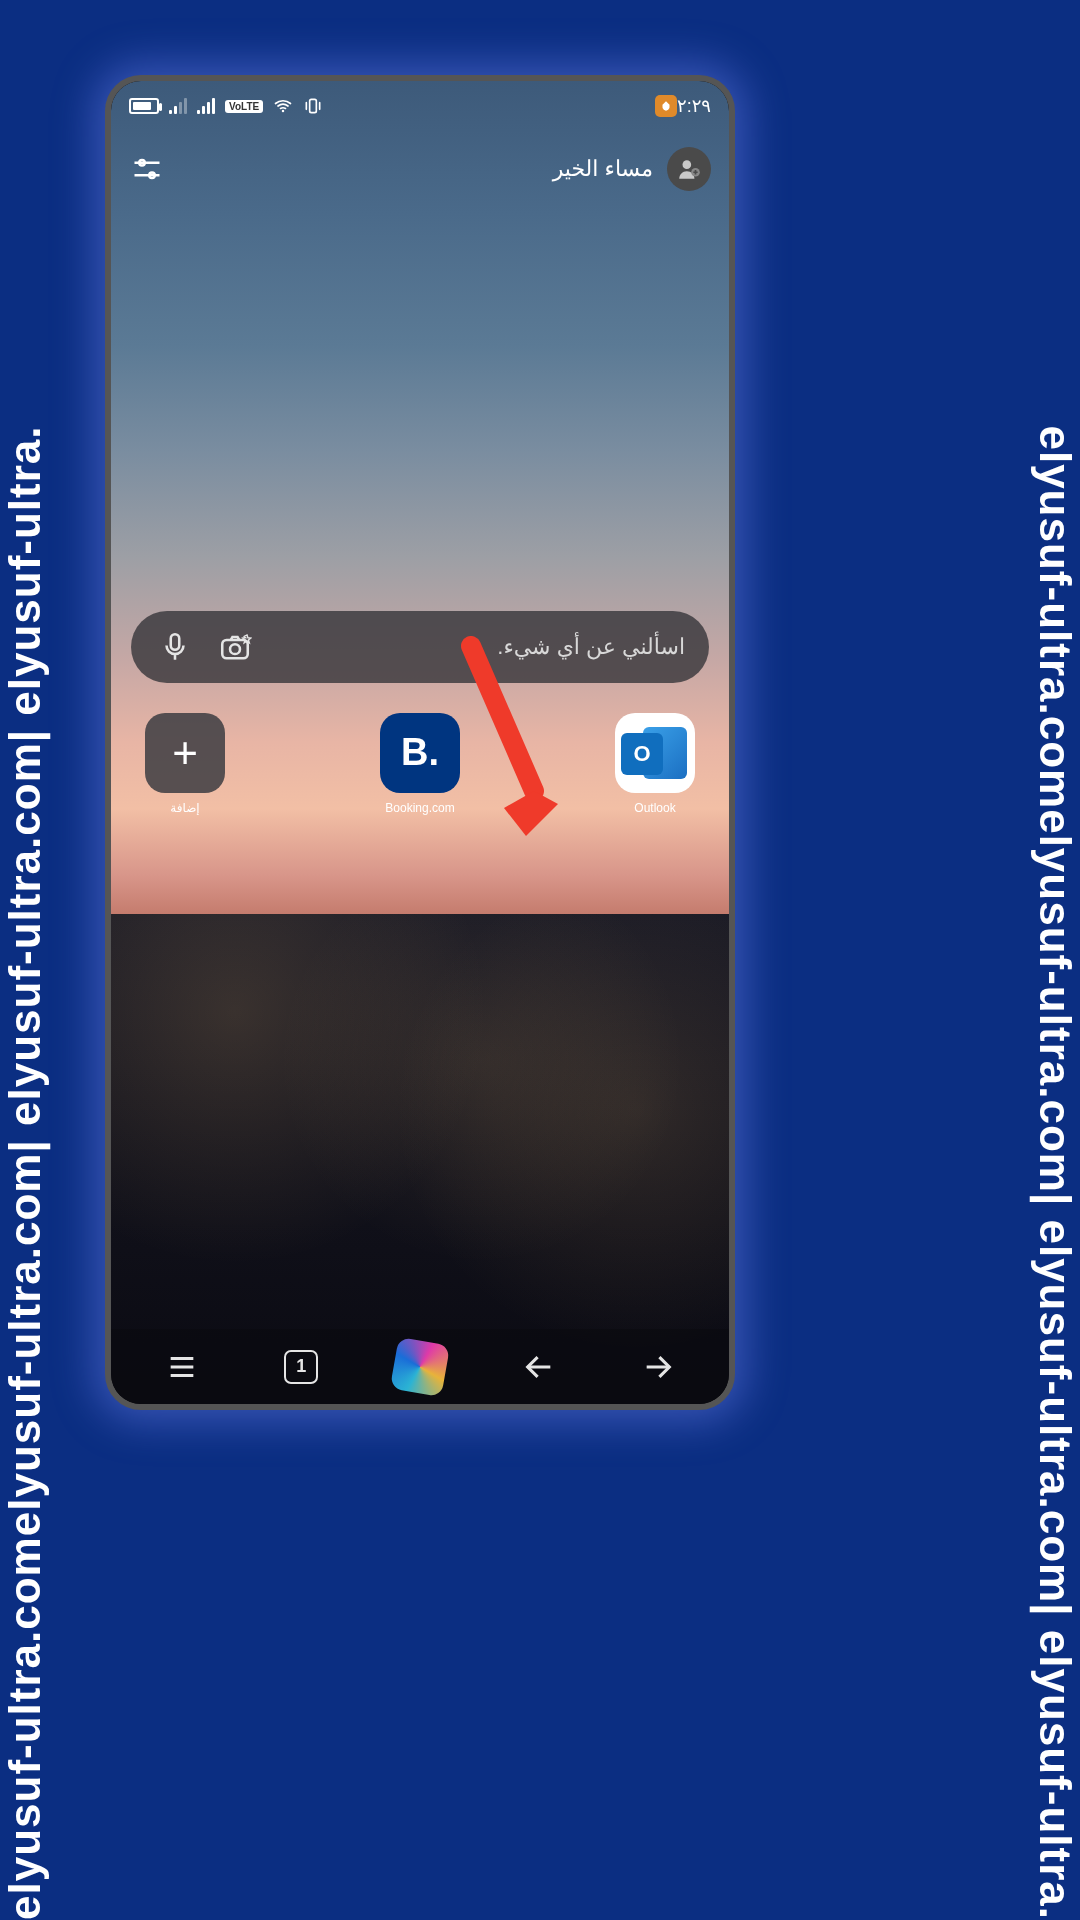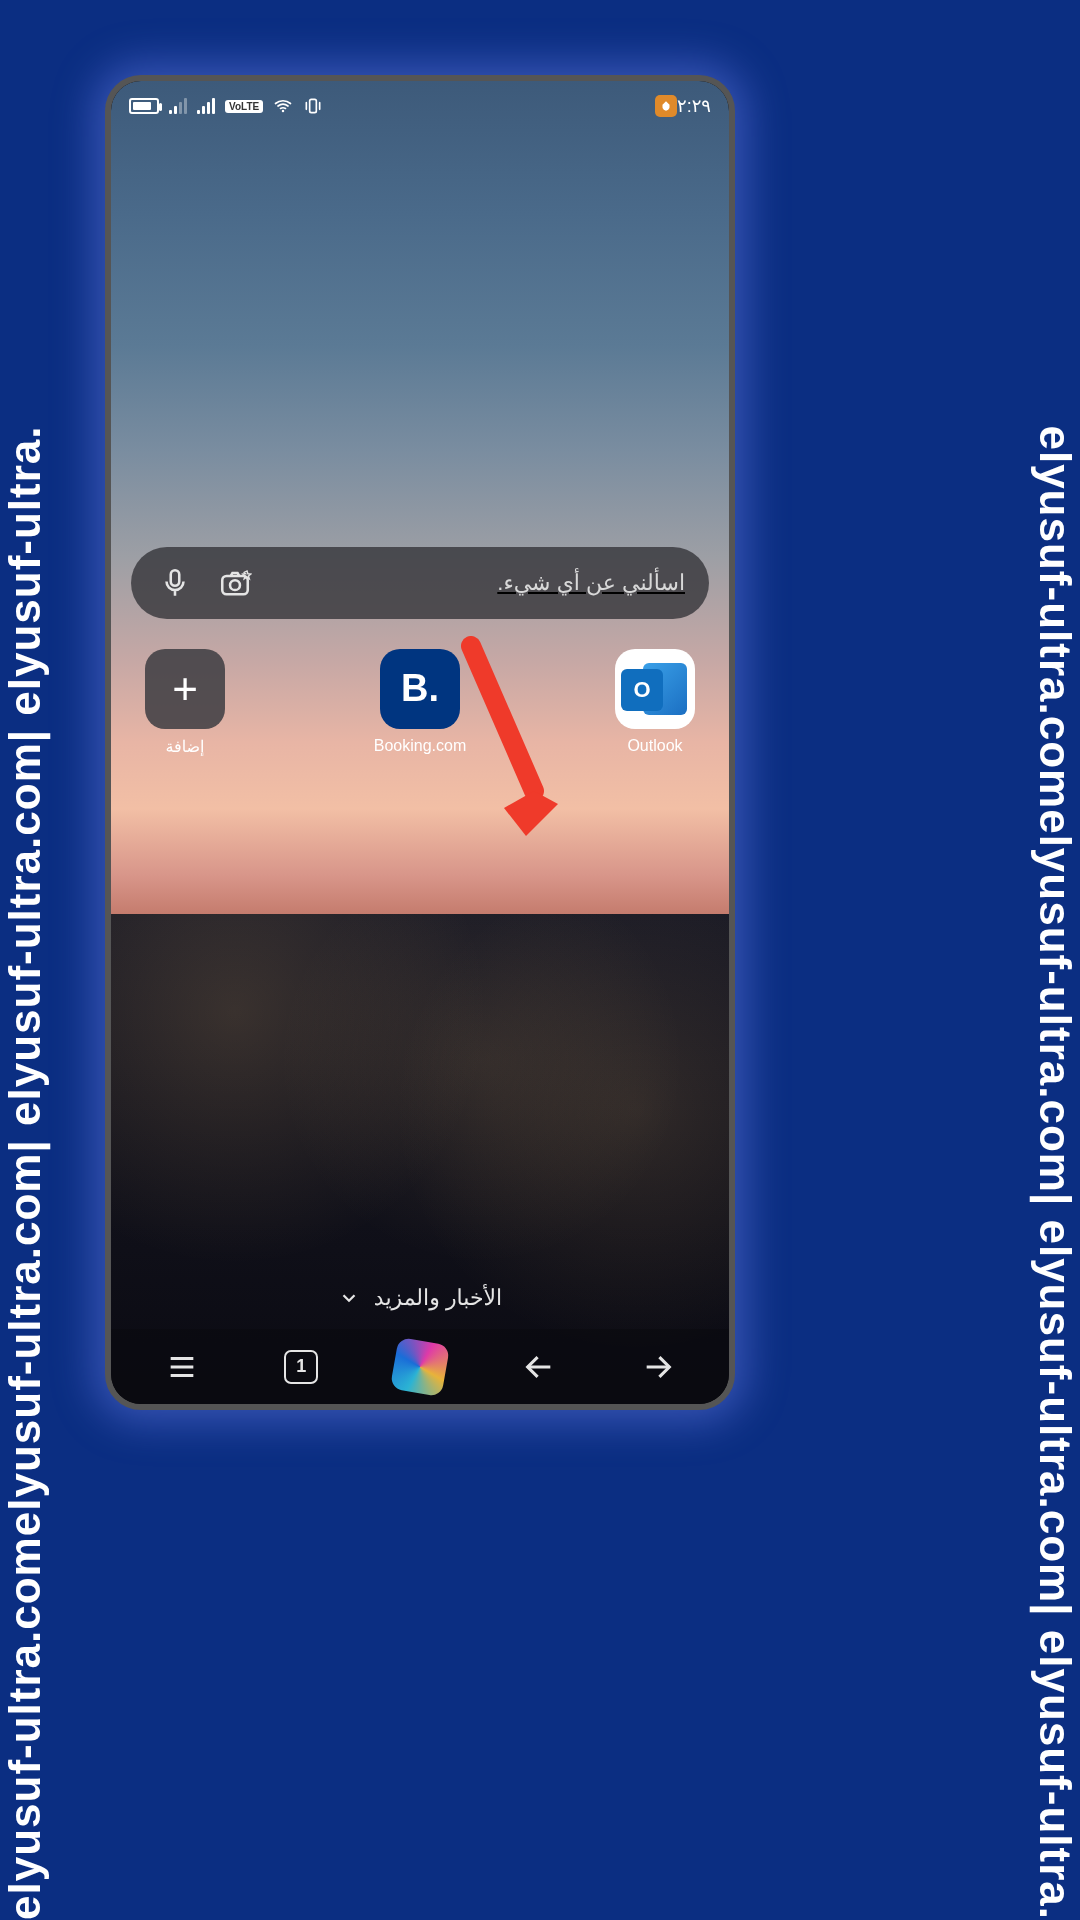--- a/index.html
+++ b/index.html
@@ -136,41 +136,41 @@
       pointer-events: none;
     }
     .arrow-overlay svg { width: 130px; height: 220px; }
     .search-bar {
       position: relative; z-index: 10;
       margin: 0 20px 30px;
       background: rgba(50,50,55,0.78);
       border-radius: 40px;
       height: 72px;
       display: flex; align-items: center;
-      padding: 0 24px; gap: 20px; text-decoration: underline;
+      padding: 0 24px; gap: 20px;
     }
     .ico-btn { width: 40px; height: 40px; display:flex; align-items:center; justify-content:center; }
     .ico-btn svg { width: 34px; height: 34px; stroke: #e5e5e5; fill: none; stroke-width: 1.8; }
     .search-text {
       margin-left: auto; color: #d8d8d8; font-size: 22px;
       direction: rtl;
     }
     .app-row {
       position: relative; z-index: 10;
       display: flex; justify-content: space-between;
       padding: 0 24px 30px; gap: 10px;
     }
     .app-slot { width: 100px; display:flex; flex-direction:column; align-items:center; gap:8px; }
     .app-tile {
       width: 80px; height: 80px; border-radius: 20px;
       background: rgba(60,60,65,0.85);
       display:flex; align-items:center; justify-content:center;
       position: relative;
     }
-    .app-label { color: #fff; font-size: 16px; text-align:left; }
+    .app-label { color: #fff; font-size: 12px; text-align:left; }
     .plus-glyph { color: #fff; font-size: 44px; font-weight: 300; }
     .ebay-stripes { display:flex; width:50px; height:50px; }
     .ebay-stripes span { flex:1; }
     .ebay-stripes span:nth-child(1){background:#e53238}
     .ebay-stripes span:nth-child(2){background:#f5af02}
     .ebay-stripes span:nth-child(3){background:#86b817}
     .ebay-stripes span:nth-child(4){background:#0064d2}
     .booking-tile { background:#003580 !important; }
     .booking-tile .bk { color:#fff; font-weight:800; font-size:38px; }
     .outlook-tile { background:#fff !important; }
@@ -257,20 +257,39 @@
       <div class="status-right">
         <span class="sys-badge">
           <svg viewBox="0 0 24 24">
               <path d="M12 4l6 6v4c0 4-6 6-6 6s-6-2-6-6v-4l6-6z"></path>
             </svg>
         </span>
         <span>٢:٢٩</span>
       </div>
     </div>
 
+    <div class="header">
+      <div class="settings-btn">
+        <svg viewBox="0 0 24 24">
+            <circle cx="8" cy="7" r="2.2"></circle>
+            <line x1="2" y1="7" x2="22" y2="7"></line>
+            <circle cx="16" cy="17" r="2.2"></circle>
+            <line x1="2" y1="17" x2="22" y2="17"></line>
+          </svg>
+      </div>
+      <span class="greeting">مساء الخير</span>
+      <div class="avatar-btn">
+        <svg viewBox="0 0 24 24">
+            <circle cx="10" cy="8" r="4"></circle>
+            <path d="M3 21c0-4 3-7 7-7s7 3 7 7" fill="#c9c9c9"></path>
+            <circle cx="18" cy="15" r="4" fill="#888"></circle>
+            <path d="M18 13v4M16 15h4" stroke="#4a4a4a" stroke-width="1.6"></path>
+          </svg>
+      </div>
+    </div>
 
     <div class="spacer"></div>
 
     <div class="arrow-overlay">
       <svg viewBox="0 0 130 220">
         <line x1="25" y1="10" x2="88" y2="155" stroke="#ef3a2a" stroke-width="20" stroke-linecap="round"></line>
         <polygon points="88,155 112,168 80,200 58,172" fill="#ef3a2a"></polygon>
       </svg>
     </div>
 
@@ -309,28 +328,20 @@
         <div class="app-tile outlook-tile">
           <span class="ol-env"></span>
           <span class="ol-badge">O</span>
         </div>
         <span class="app-label">Outlook</span>
       </div>
     </div>
 
     <div class="mid-spacer"></div>
 
-    <div class="news-row">
-      <span class="chev">
-        <svg viewBox="0 0 24 24">
-            <polyline points="6 9 12 15 18 9"></polyline>
-          </svg>
-      </span>
-      <span>الأخبار والمزيد</span>
-    </div>
 
     <div class="bottom-nav">
       <div class="nav-btn">
         <svg viewBox="0 0 24 24">
             <line x1="4" y1="6" x2="20" y2="6"></line>
             <line x1="4" y1="12" x2="20" y2="12"></line>
             <line x1="4" y1="18" x2="20" y2="18"></line>
           </svg>
       </div>
       <div class="nav-btn">

